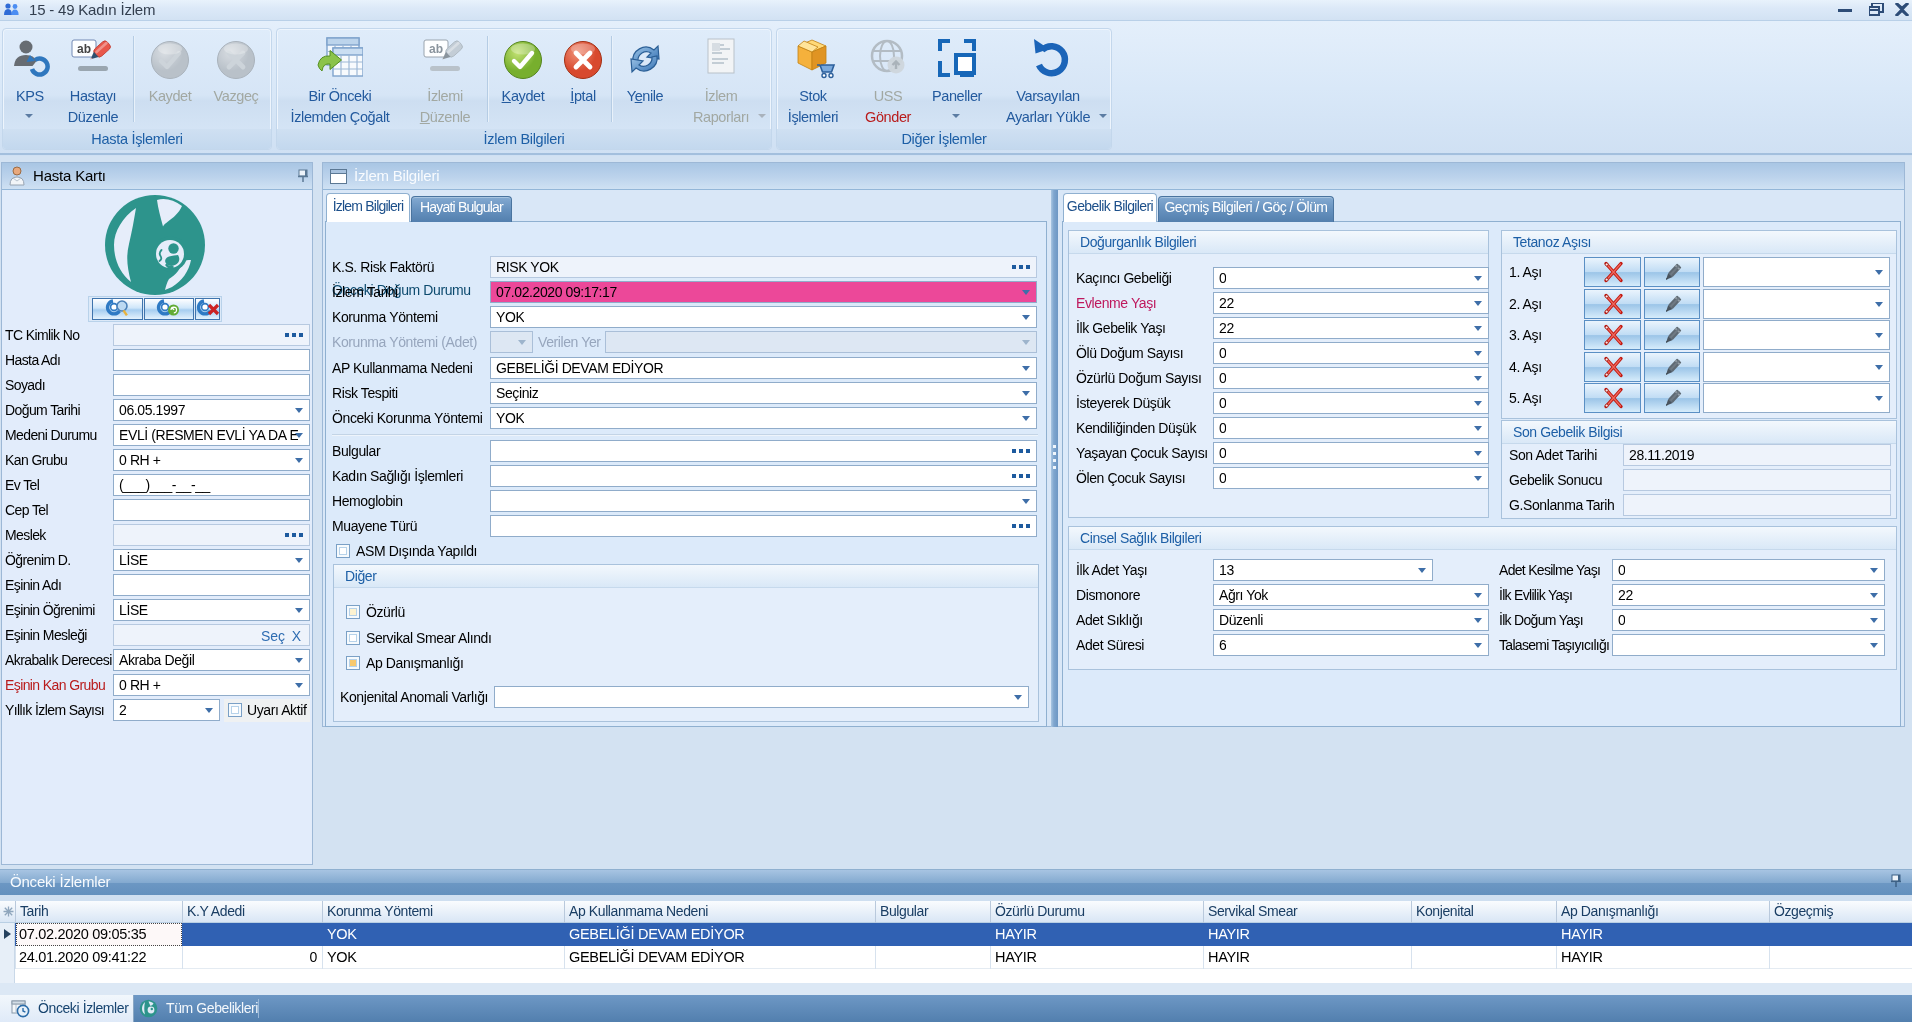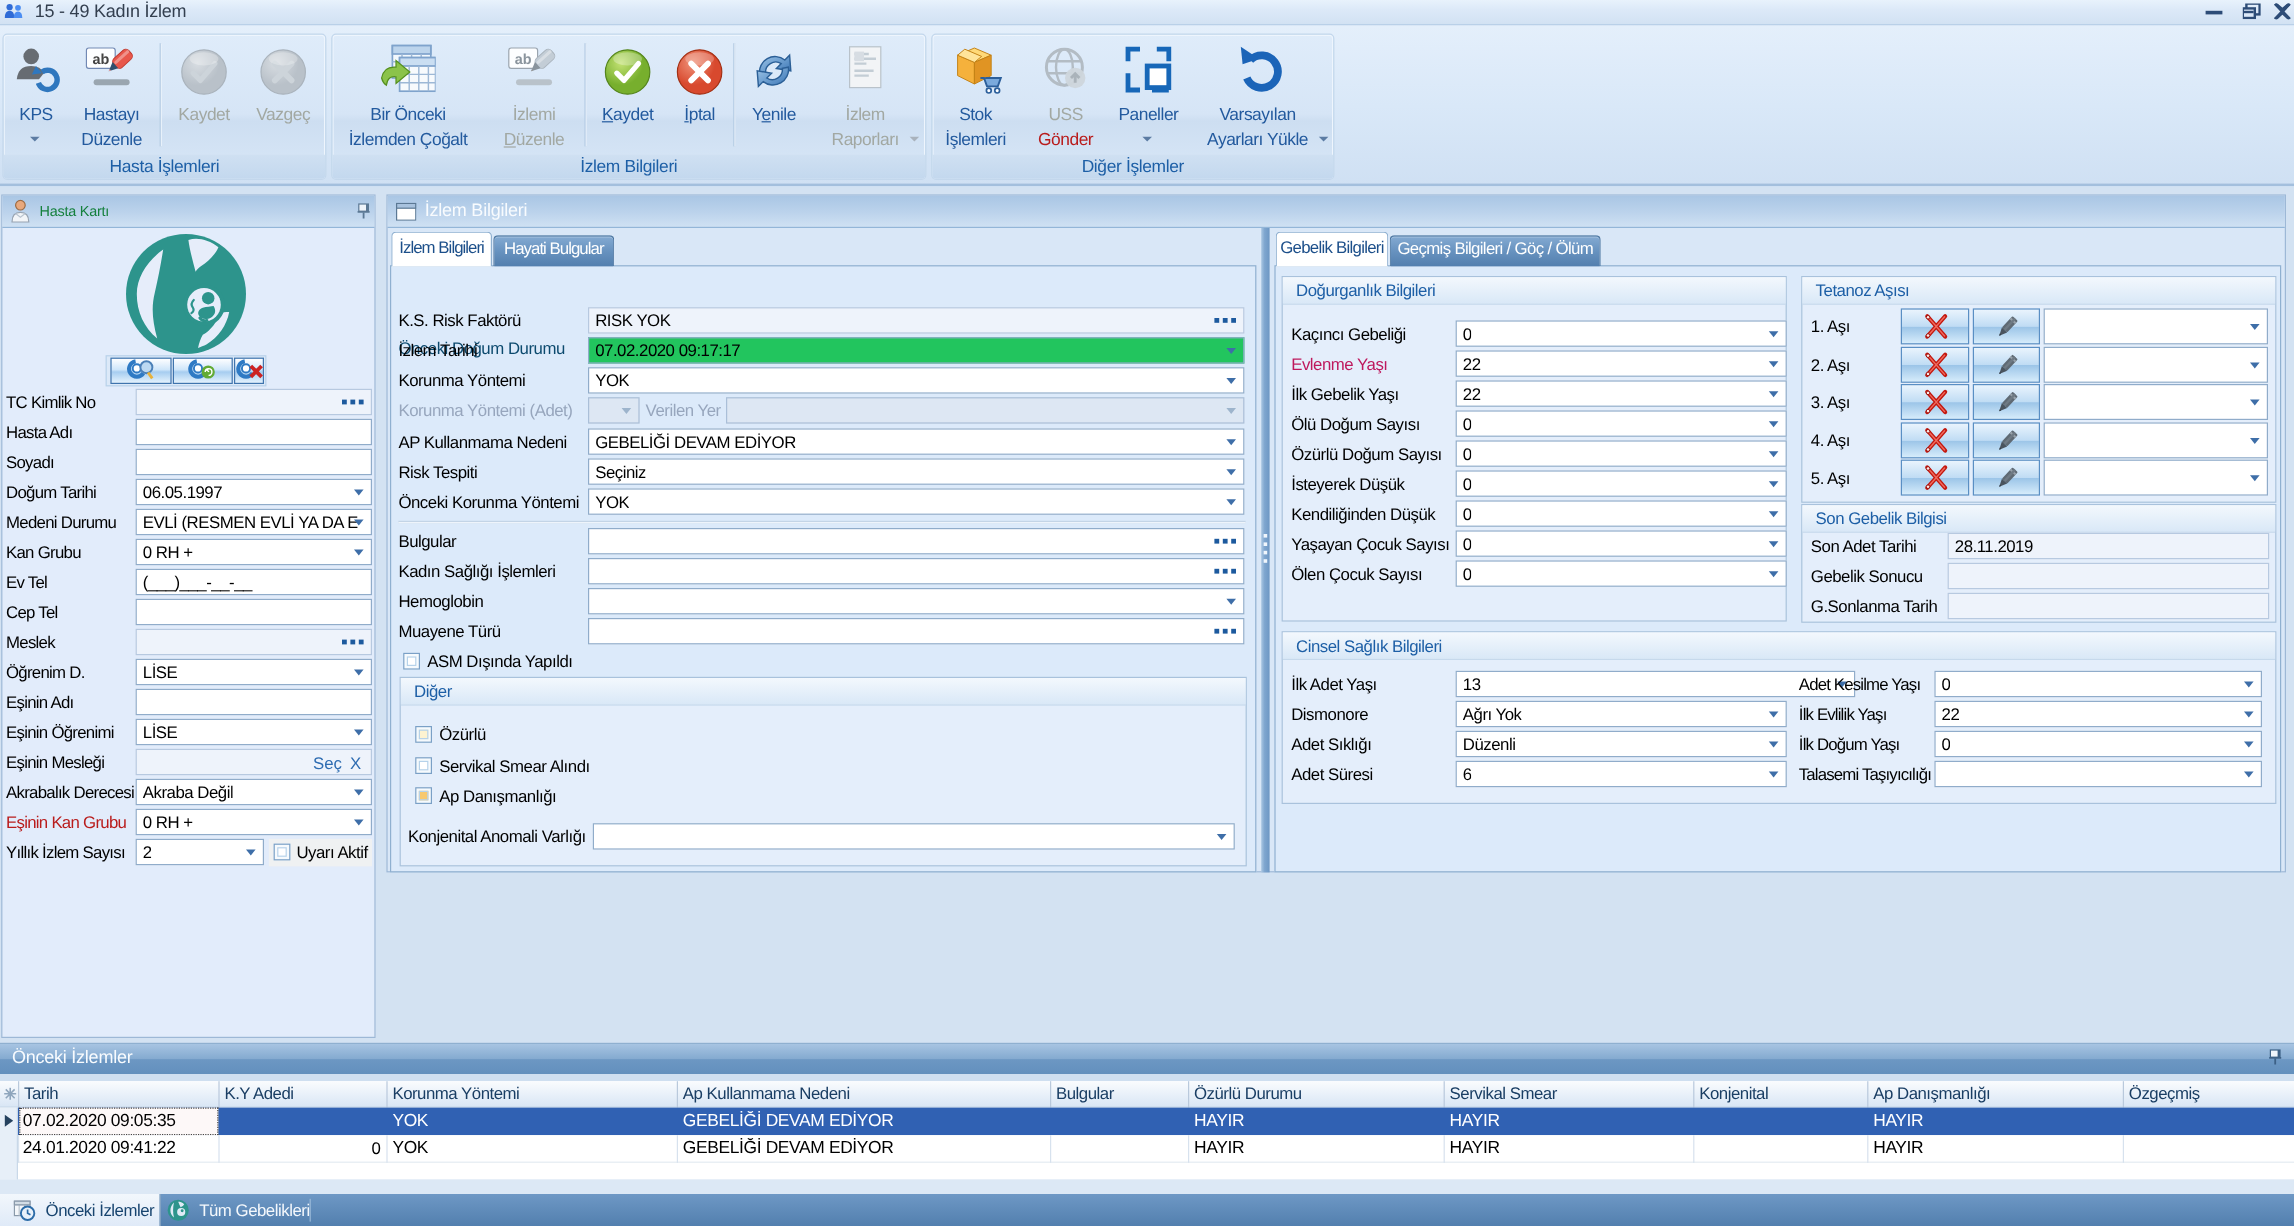--- a/index.html
+++ b/index.html
@@ -180,21 +180,21 @@
 <div style="position:absolute;left:928px;top:88px;width:240px;text-align:center;font-size:14.5px;letter-spacing:-0.4px;color:#235a9e;white-space:nowrap">Varsayılan</div>
     <div style="position:absolute;left:928px;top:109px;width:240px;text-align:center;font-size:14.5px;letter-spacing:-0.4px;color:#235a9e;white-space:nowrap">Ayarları Yükle</div>
 <span style="position:absolute;left:1099px;top:114px;width:0;height:0;border-left:4px solid transparent;border-right:4px solid transparent;border-top:4px solid #5c7ca3"></span>
 <div style="position:absolute;left:1px;top:162px;width:312px;height:703px;background:#e2ecfb;border:1px solid #9db8d6;box-sizing:border-box;"></div>
 <div style="position:absolute;left:2px;top:163px;width:310px;height:26px;background:linear-gradient(180deg,#a9c6e4 0%,#bcd3ec 55%,#cfe1f3 100%);border-bottom:1px solid #93b6d8;"></div>
 <svg style="position:absolute;left:8px;top:166px" width="18" height="20" viewBox="0 0 18 20">
 <circle cx="9" cy="5" r="4" fill="#e8a87c" stroke="#9c6b43"></circle>
 <path d="M2 19 q0-8 7-8 q7 0 7 8 z" fill="#f2f5f8" stroke="#98a4b2"></path>
 <path d="M5 12 l4 3 4-3" fill="none" stroke="#b9c4cf"></path>
 </svg>
-<div style="position:absolute;left:33px;top:166px;height:20px;line-height:20px;font-size:12px;letter-spacing:-0.2px;color:#15803d;white-space:nowrap;">Hasta Kartı</div>
+<div style="position:absolute;left:33px;top:166px;height:20px;line-height:20px;font-size:15px;letter-spacing:-0.2px;color:#000000;white-space:nowrap;">Hasta Kartı</div>
 <svg style="position:absolute;left:297px;top:169px" width="12" height="14" viewBox="0 0 12 14">
 <rect x="2" y="1" width="8" height="6" fill="#eef4fa" stroke="#5b7894"></rect>
 <rect x="8" y="1" width="2" height="6" fill="#5b7894"></rect>
 <path d="M1 7.5 h10" stroke="#5b7894" stroke-width="1.5"></path>
 <path d="M6 8 v5" stroke="#5b7894" stroke-width="1.5"></path>
 </svg>
 <svg style="position:absolute;left:104px;top:194px" width="102" height="102" viewBox="0 0 102 102">
 <circle cx="51" cy="51" r="50" fill="#2d948c"></circle>
 <path d="M32 14 C 19 23 10 37 10 51 C 10 66 16 79 27 88 C 23 73 22 62 25 50 C 28 37 30 26 32 14 Z" fill="#e6edfa"></path>
 <path d="M53 6 C61 3.5 70 6 78 12 C75 19 69 24 64 27.5 C62 29 60 30.5 59 32.5 C56.5 23 54 14 53 6 Z" fill="#e6edfa"></path>
@@ -323,21 +323,21 @@
     <div style="position:absolute;left:411px;top:199px;width:101px;text-align:center;font-size:14px;letter-spacing:-0.8px;color:#fff;z-index:4;white-space:nowrap">Hayati Bulgular</div>
 <div style="position:absolute;left:332px;top:232px;height:20px;line-height:20px;font-size:14px;letter-spacing:-0.4px;color:#0c4a6e;white-space:nowrap;margin-top:48px;">Önceki Doğum Durumu</div>
 <div style="position:absolute;left:332px;top:257px;height:20px;line-height:20px;font-size:14px;letter-spacing:-0.4px;color:#000;white-space:nowrap;">K.S. Risk Faktörü</div>
 <div style="position:absolute;left:490px;top:256px;width:547px;height:22px;background:#eef3fb;border:1px solid #b7c9e0;box-sizing:border-box;">
       <span style="position:absolute;left:5px;top:50%;margin-top:-10px;height:20px;line-height:20px;font-size:14px;letter-spacing:-0.4px;color:#000;white-space:nowrap">RISK YOK</span>
       <span style="position:absolute;right:6px;top:50%;margin-top:-2px;width:4px;height:4px;background:#1d5a9e"></span>
       <span style="position:absolute;right:13px;top:50%;margin-top:-2px;width:4px;height:4px;background:#1d5a9e"></span>
       <span style="position:absolute;right:20px;top:50%;margin-top:-2px;width:4px;height:4px;background:#1d5a9e"></span>
     </div>
 <div style="position:absolute;left:332px;top:282px;height:20px;line-height:20px;font-size:14px;letter-spacing:-0.4px;color:#000;white-space:nowrap;">İzlem Tarihi</div>
-<div style="position:absolute;left:490px;top:281px;width:547px;height:22px;background:#22c55e;border:1px solid #90acca;box-sizing:border-box;">
+<div style="position:absolute;left:490px;top:281px;width:547px;height:22px;background:#ec4899;border:1px solid #90acca;box-sizing:border-box;">
       <span style="position:absolute;left:5px;top:50%;margin-top:-10px;height:20px;line-height:20px;font-size:14px;letter-spacing:-0.4px;color:#000;white-space:nowrap;overflow:hidden;max-width:531px;display:inline-block">07.02.2020 09:17:17</span>
       <span style="position:absolute;right:6px;top:50%;margin-top:-2px;width:0;height:0;border-left:4.5px solid transparent;border-right:4.5px solid transparent;border-top:5px solid #3e6ea8"></span>
     </div>
 <div style="position:absolute;left:332px;top:307px;height:20px;line-height:20px;font-size:14px;letter-spacing:-0.4px;color:#000;white-space:nowrap;">Korunma Yöntemi</div>
 <div style="position:absolute;left:490px;top:306px;width:547px;height:22px;background:#fff;border:1px solid #90acca;box-sizing:border-box;">
       <span style="position:absolute;left:5px;top:50%;margin-top:-10px;height:20px;line-height:20px;font-size:14px;letter-spacing:-0.4px;color:#000;white-space:nowrap;overflow:hidden;max-width:531px;display:inline-block">YOK</span>
       <span style="position:absolute;right:6px;top:50%;margin-top:-2px;width:0;height:0;border-left:4.5px solid transparent;border-right:4.5px solid transparent;border-top:5px solid #3e6ea8"></span>
     </div>
 <div style="position:absolute;left:332px;top:332px;height:20px;line-height:20px;font-size:14px;letter-spacing:-0.4px;color:#97a6bd;white-space:nowrap;">Korunma Yöntemi (Adet)</div>
 <div style="position:absolute;left:490px;top:331px;width:43px;height:22px;background:#dde7f3;border:1px solid #aabfd8;box-sizing:border-box;">
@@ -588,21 +588,21 @@
       <span style="position:absolute;left:5px;top:50%;margin-top:-10px;height:20px;line-height:20px;font-size:14px;letter-spacing:-0.4px;color:#000;white-space:nowrap"></span>
     </div>
 <div style="position:absolute;left:1509px;top:495px;height:20px;line-height:20px;font-size:14px;letter-spacing:-0.4px;color:#000;white-space:nowrap;">G.Sonlanma Tarih</div>
 <div style="position:absolute;left:1623px;top:494px;width:268px;height:22px;background:#eef3fb;border:1px solid #b7c9e0;box-sizing:border-box;">
       <span style="position:absolute;left:5px;top:50%;margin-top:-10px;height:20px;line-height:20px;font-size:14px;letter-spacing:-0.4px;color:#000;white-space:nowrap"></span>
     </div>
 <div style="position:absolute;left:1068px;top:526px;width:829px;height:144px;border:1px solid #a9c2dc;box-sizing:border-box;background:#e4eefb;"></div>
     <div style="position:absolute;left:1069px;top:527px;width:827px;height:22px;background:linear-gradient(180deg,#f3f8fd,#d9e8f7);border-bottom:1px solid #c6d9ec;"></div>
     <div style="position:absolute;left:1080px;top:528px;height:20px;line-height:20px;font-size:14px;letter-spacing:-0.4px;color:#1d5fa6;white-space:nowrap;">Cinsel Sağlık Bilgileri</div>
 <div style="position:absolute;left:1076px;top:560px;height:20px;line-height:20px;font-size:14px;letter-spacing:-0.4px;color:#000;white-space:nowrap;">İlk Adet Yaşı</div>
-<div style="position:absolute;left:1213px;top:559px;width:333px;height:22px;background:#fff;border:1px solid #90acca;box-sizing:border-box;">
+<div style="position:absolute;left:1213px;top:559px;width:220px;height:22px;background:#fff;border:1px solid #90acca;box-sizing:border-box;">
       <span style="position:absolute;left:5px;top:50%;margin-top:-10px;height:20px;line-height:20px;font-size:14px;letter-spacing:-0.4px;color:#000;white-space:nowrap;overflow:hidden;max-width:260px;display:inline-block">13</span>
       <span style="position:absolute;right:6px;top:50%;margin-top:-2px;width:0;height:0;border-left:4.5px solid transparent;border-right:4.5px solid transparent;border-top:5px solid #3e6ea8"></span>
     </div>
 <div style="position:absolute;left:1499px;top:560px;height:20px;line-height:20px;font-size:14px;letter-spacing:-0.7px;color:#000;white-space:nowrap;">Adet Kesilme Yaşı</div>
 <div style="position:absolute;left:1612px;top:559px;width:273px;height:22px;background:#fff;border:1px solid #90acca;box-sizing:border-box;">
       <span style="position:absolute;left:5px;top:50%;margin-top:-10px;height:20px;line-height:20px;font-size:14px;letter-spacing:-0.4px;color:#000;white-space:nowrap;overflow:hidden;max-width:257px;display:inline-block">0</span>
       <span style="position:absolute;right:6px;top:50%;margin-top:-2px;width:0;height:0;border-left:4.5px solid transparent;border-right:4.5px solid transparent;border-top:5px solid #3e6ea8"></span>
     </div>
 <div style="position:absolute;left:1076px;top:585px;height:20px;line-height:20px;font-size:14px;letter-spacing:-0.4px;color:#000;white-space:nowrap;">Dismonore</div>
 <div style="position:absolute;left:1213px;top:584px;width:276px;height:22px;background:#fff;border:1px solid #90acca;box-sizing:border-box;">

